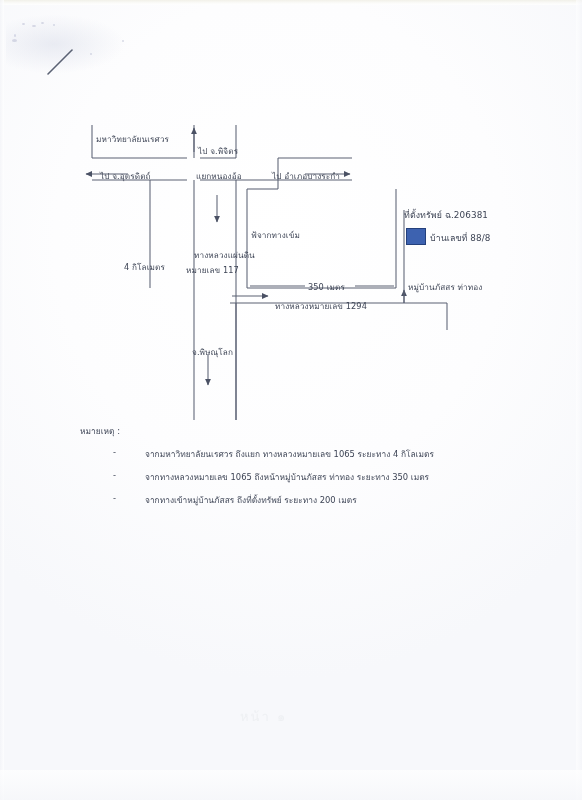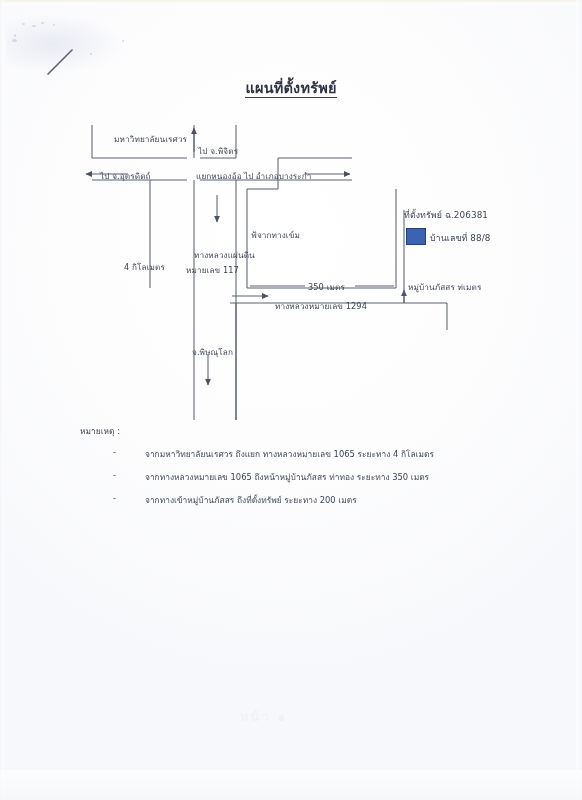--- a/index.html
+++ b/index.html
@@ -172,23 +172,20 @@
   <div class="speck" style="left:22px;  top:23px; width:3px; height:2px;"></div>
   <div class="speck" style="left:32px;  top:25px; width:4px; height:2px;"></div>
   <div class="speck" style="left:41px;  top:22px; width:3px; height:2px;"></div>
   <div class="speck" style="left:53px;  top:24px; width:2px; height:2px;"></div>
   <div class="speck" style="left:14px;  top:34px; width:2px; height:3px;"></div>
   <div class="speck" style="left:12px;  top:39px; width:5px; height:3px;"></div>
   <div class="speck" style="left:90px;  top:53px; width:2px; height:2px;"></div>
   <div class="speck" style="left:122px; top:40px; width:2px; height:2px;"></div>
   <div class="bleed">หน้า ๑</div>
 
-  <div class="doc-title">
-    <span class="ul">แผนที่ตั้งทรัพย์</span>
-  </div>
 
   <div class="map-wrap">
 
     <svg class="map-svg" width="582" height="420" viewBox="0 0 582 420">
       <defs>
         <marker id="ah" markerWidth="7" markerHeight="7" refX="6" refY="3.2" orient="auto">
           <path d="M0,0.3 L6.5,3.2 L0,6.1 z" fill="#4a5164"></path>
         </marker>
       </defs>
       <g stroke="#5a6173" stroke-width="1.05" fill="none" shape-rendering="geometricPrecision">
@@ -235,48 +232,48 @@
         <line x1="236" y1="303" x2="236" y2="420"></line>
 
         <line x1="232" y1="296" x2="268" y2="296" marker-end="url(#ah)"></line>
 
         <line x1="404" y1="303" x2="404" y2="290" marker-end="url(#ah)"></line>
         <line x1="404" y1="210" x2="404" y2="303"></line>
 
       </g>
     </svg>
 
-    <div class="maplabel" style="left:96px; top:133px;margin-left:18px;">มหาวิทยาลัยนเรศวร</div>
+    <div class="maplabel" style="left:96px; top:133px;">มหาวิทยาลัยนเรศวร</div>
 
     <div class="maplabel" style="left:198px; top:145px;">ไป จ.พิจิตร</div>
 
     <div class="maplabel" style="left:100px; top:170px;">ไป จ.อุตรดิตถ์</div>
 
     <div class="maplabel" style="left:196px; top:170px;">แยกหนองอ้อ</div>
 
-    <div class="maplabel" style="left:244px; top:170px;font-family:Liberation Serif, serif;">ไป อำเภอบางระกำ</div>
+    <div class="maplabel" style="left:272px; top:170px;">ไป อำเภอบางระกำ</div>
 
     <div class="maplabel" style="left:124px; top:229px;margin-top:32px;">4 กิโลเมตร</div>
 
     <div class="maplabel" style="left:186px; top:249px;margin-left:8px;">ทางหลวงแผ่นดิน</div>
     <div class="maplabel" style="left:186px; top:264px;">หมายเลข 117</div>
 
     <div class="maplabel" style="left:251px; top:229px;">ฟ้จากทางเข์ม</div>
 
     <div class="maplabel lg" style="left:404px; top:208px;">ที่ตั้งทรัพย์ ฉ.206381</div>
 
     <div class="marker-box" style="left:406px; top:228px;"></div>
 
     <div class="maplabel lg" style="left:430px; top:231px;">บ้านเลขที่ 88/8</div>
 
     <div class="maplabel" style="left:308px; top:281px;">350 เมตร</div>
 
     <div class="maplabel" style="left:275px; top:300px;">ทางหลวงหมายเลข 1294</div>
 
-    <div class="maplabel" style="left:408px; top:281px;">หมู่บ้านภัสสร ท่เมตร</div>
+    <div class="maplabel" style="left:408px; top:281px;">หมู่บ้านภัสสร ท่าทอง</div>
 
     <div class="maplabel" style="left:192px; top:334px;margin-top:12px;">จ.พิษณุโลก</div>
 
   </div>
 
   <div class="notes">
 
     <div class="notes-head">หมายเหตุ :</div>
 
     <div class="note-row" style="top:23px;">

